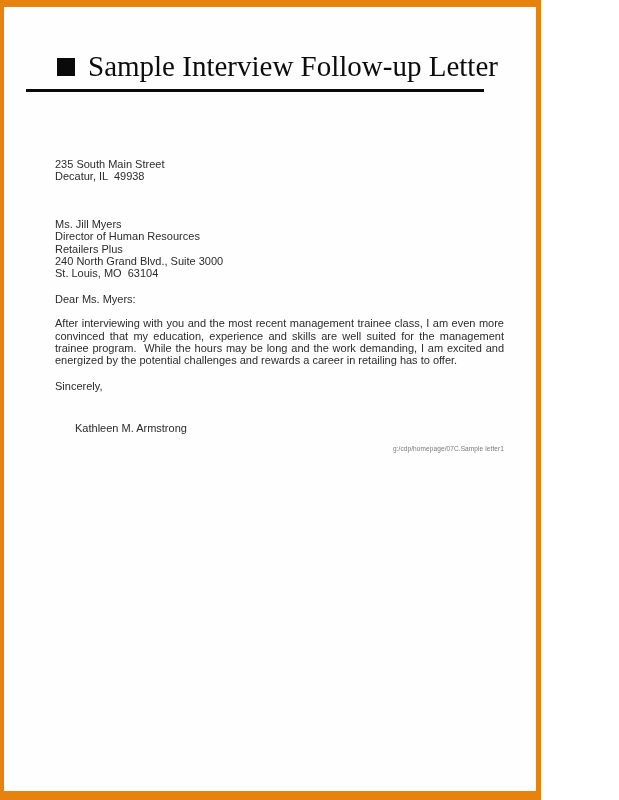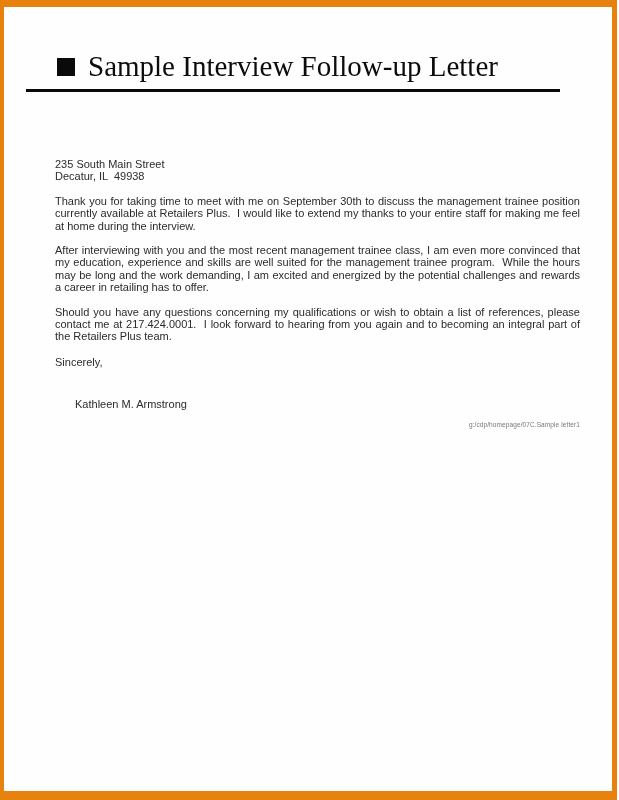--- a/index.html
+++ b/index.html
@@ -1,19 +1,19 @@
 <!DOCTYPE html>
 <html><head>
 <meta charset="utf-8">
 <style>
   * { margin: 0; padding: 0; box-sizing: border-box; }
   html, body { background: #ffffff; }
   .page {
     position: relative;
-    width: 617px;
+    width: 541px;
     height: 800px;
     background: #fefefe;
     border-style: solid;
     border-color: #E8820E;
     border-width: 7px 5px 9px 4px;
     overflow: hidden;
     font-family: "Liberation Sans", sans-serif;
   }
   .title-wrap {
     margin: 44px 52px 0 22px;
@@ -76,25 +76,31 @@
     <span class="title-text">Sample Interview Follow-up Letter</span>
   </div>
 
   <div class="letter">
 
     <div class="sender-block">
       <div class="line">235 South Main Street</div>
       <div class="line">Decatur, IL  49938</div>
     </div>
 
+    <div class="recipient-block">
+      <div class="line">Ms. Jill Myers</div>
+      <div class="line">Director of Human Resources</div>
+      <div class="line">Retailers Plus</div>
+      <div class="line">240 North Grand Blvd., Suite 3000</div>
+      <div class="line">St. Louis, MO  63104</div>
+    </div>
 
+    <div class="salutation line">Dear Ms. Myers:</div>
 
-    <p class="para">Thank you for taking time to meet with me on September 30th to discuss the management trainee position currently available at Retailers Plus.  I would like to extend my thanks to your entire staff for making me feel at home during the interview.</p>
     <p class="para">After interviewing with you and the most recent management trainee class, I am even more convinced that my education, experience and skills are well suited for the management trainee program.  While the hours may be long and the work demanding, I am excited and energized by the potential challenges and rewards a career in retailing has to offer.</p>
-    <p class="para">Should you have any questions concerning my qualifications or wish to obtain a list of references, please contact me at 217.424.0001.  I look forward to hearing from you again and to becoming an integral part of the Retailers Plus team.</p>
 
     <div class="closing line">Sincerely,</div>
     <div class="signature line">Kathleen M. Armstrong</div>
 
     <div class="footer-note">g:/cdp/homepage/07C.Sample letter1</div>
 
   </div>
 
 </div>
 

